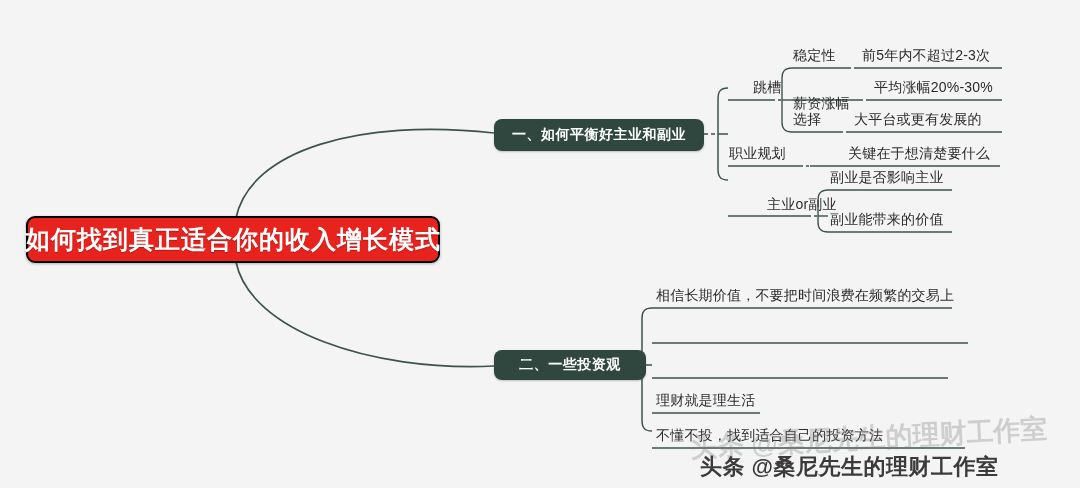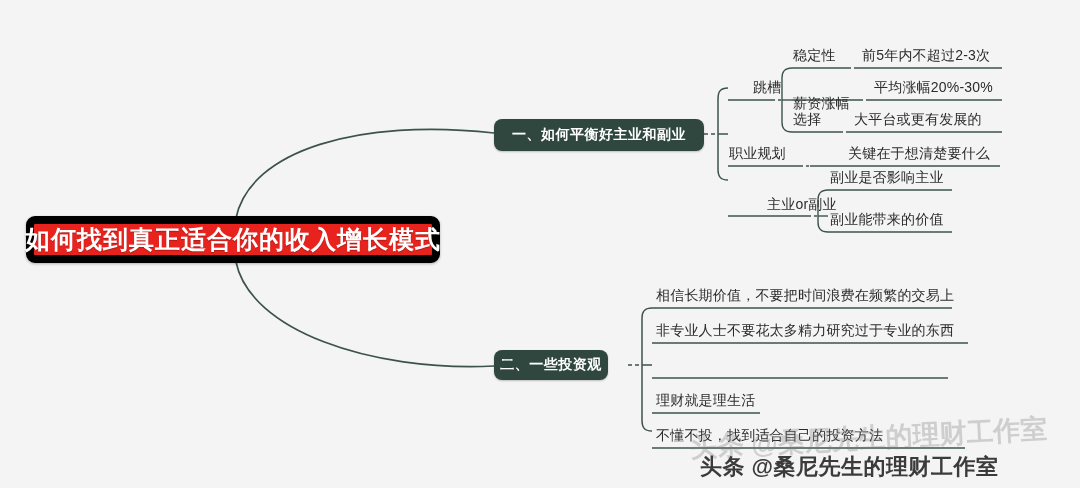--- a/index.html
+++ b/index.html
@@ -33,21 +33,21 @@
   }
 
   
   .root-node {
     position: absolute;
     left: 26px;
     top: 216px;
     width: 414px;
     height: 47px;
     background: #e8231e;
-    border: 8px solid #000000;
+    border: 2px solid #000000;
     border-radius: 9px;
     box-shadow: 0 1px 3px rgba(0,0,0,0.28);
     display: flex;
     align-items: center;
     justify-content: center;
     box-sizing: border-box;
   }
   .root-node .label {
     color: #ffffff;
     font-size: 25px;
@@ -69,21 +69,21 @@
     box-sizing: border-box;
   }
   .branch-node .label {
     color: #ffffff;
     font-size: 14px;
     font-weight: bold;
     white-space: nowrap;
     letter-spacing: 0.5px;
   }
   #branch-1 { left: 494px; top: 119px; width: 210px; height: 32px; }
-  #branch-2 { left: 494px; top: 350px; width: 114px; height: 30px; }
+  #branch-2 { left: 494px; top: 350px; width: 152px; height: 30px; }
 
   
   .topic {
     position: absolute;
     font-size: 14px;
     color: #2b2b2b;
     white-space: nowrap;
     line-height: 1;
     letter-spacing: 0.2px;
   }
@@ -199,20 +199,19 @@
   <div class="topic" style="left:816px; top:146px;margin-left:32px;">关键在于想清楚要什么</div>
 
   <div class="topic" style="left:830px; top:170px;">副业是否影响主业</div>
   <div class="topic" style="left:830px; top:212px;">副业能带来的价值</div>
 
   <div class="branch-node" id="branch-2">
     <span class="label">二、一些投资观</span>
   </div>
 
   <div class="topic" style="left:656px; top:288px;">相信长期价值，不要把时间浪费在频繁的交易上</div>
-  <div class="topic" style="left:656px; top:323px;">非专业人士不要花太多精力研究过于专业的东西</div>
   <div class="topic" style="left:656px; top:393px;">理财就是理生活</div>
   <div class="topic" style="left:656px; top:428px;">不懂不投，找到适合自己的投资方法</div>
 
   <div class="ghost-wm">头条 @桑尼先生的理财工作室</div>
   <div class="watermark">头条 @桑尼先生的理财工作室</div>
 
 </div>
 
 </body></html>

